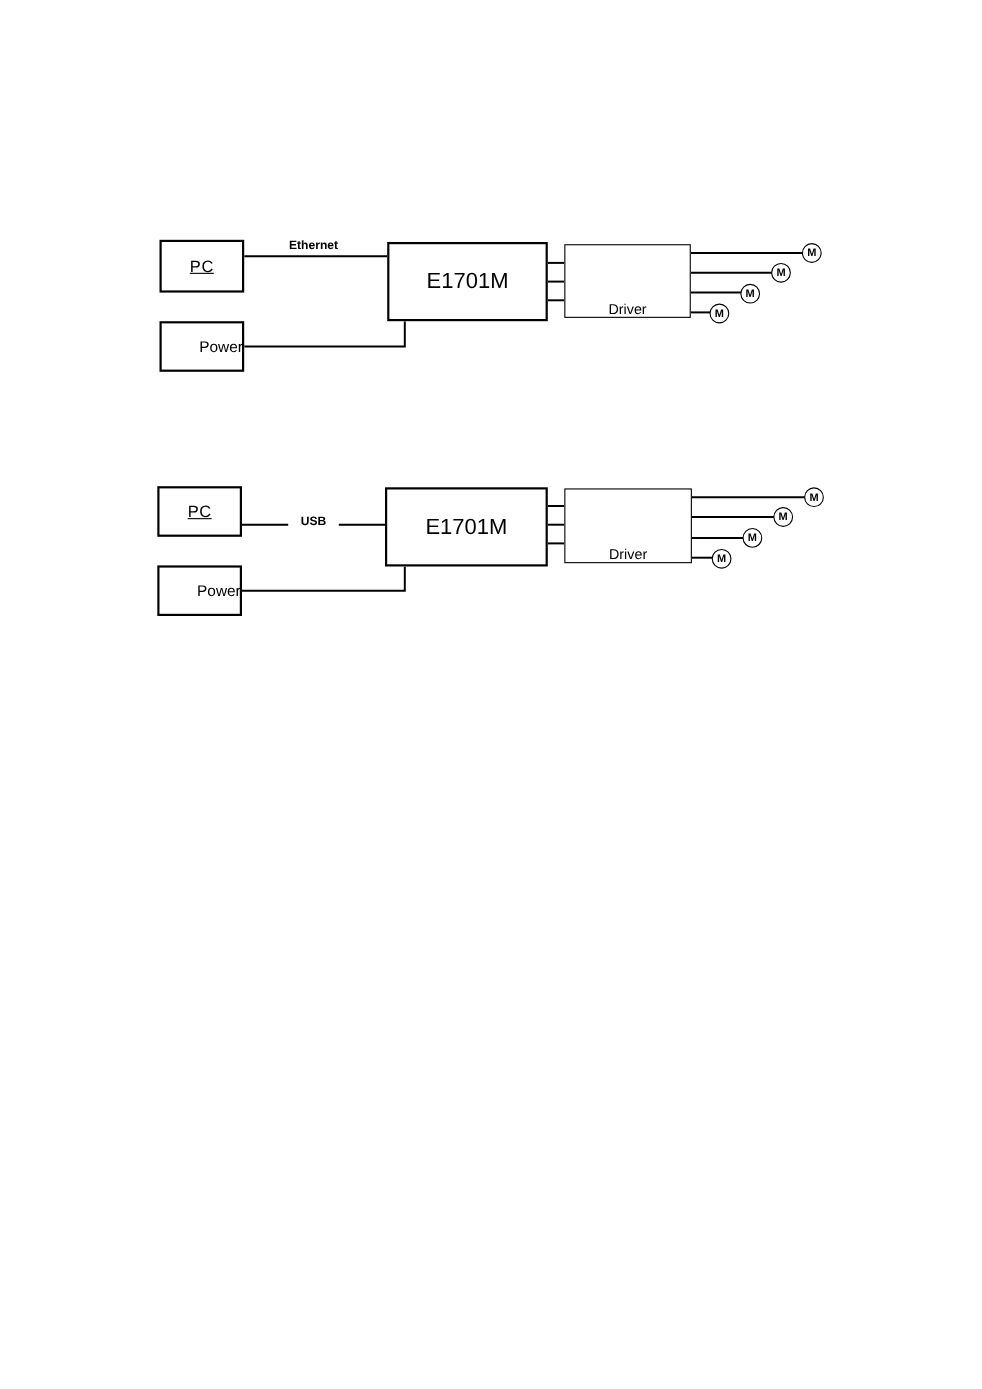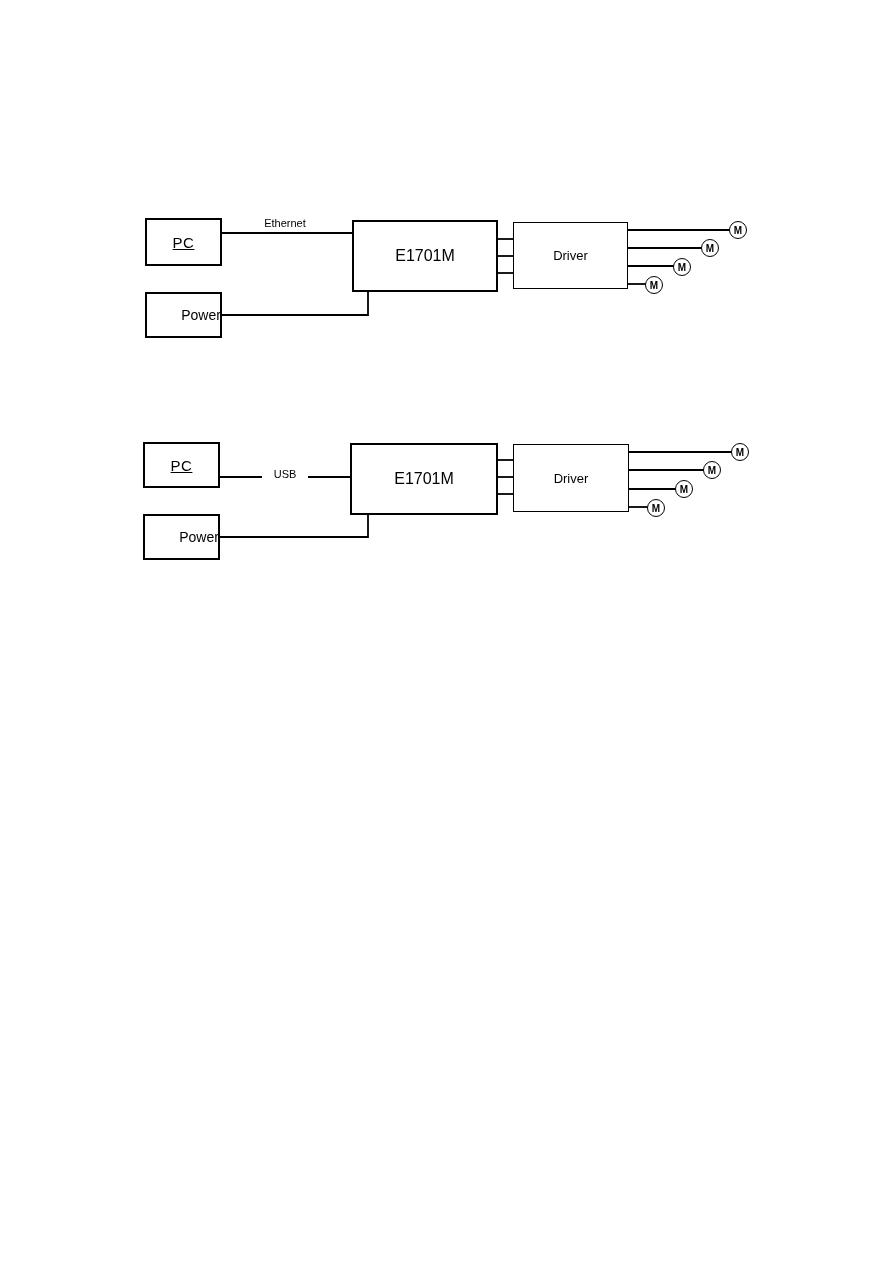--- a/index.html
+++ b/index.html
@@ -24,43 +24,43 @@
   }
   .box {
     position: absolute;
     border: 2px solid #000;
     background: #ffffff;
     display: flex;
     align-items: center;
     justify-content: center;
     z-index: 2;
   }
-  .box.driver { border-width: 1.5px; }
+  .box.driver { border-width: 1.5px; align-items: flex-end; }
   .pc-text     { font-size: 15px; letter-spacing: 0.5px; text-decoration: underline; }
   .power-text  { font-size: 14px; margin-left: 35px; }
-  .ctrl-text   { font-size: 16px; }
+  .ctrl-text   { font-size: 20px; }
   .driver-text { font-size: 13px; }
   .motor {
     position: absolute;
     width: 18px;
     height: 18px;
     border: 1.6px solid #000;
     border-radius: 50%;
     background: #ffffff;
     display: flex;
     align-items: center;
     justify-content: center;
     font-size: 10px;
     font-weight: bold;
     z-index: 3;
   }
   .conn-label {
     position: absolute;
     font-size: 11px;
-    font-weight: normal;
+    font-weight: bold;
     text-align: center;
     z-index: 2;
     background: #ffffff;
   }
 </style>
 </head>
 <body>
 
 <div class="page">
 

